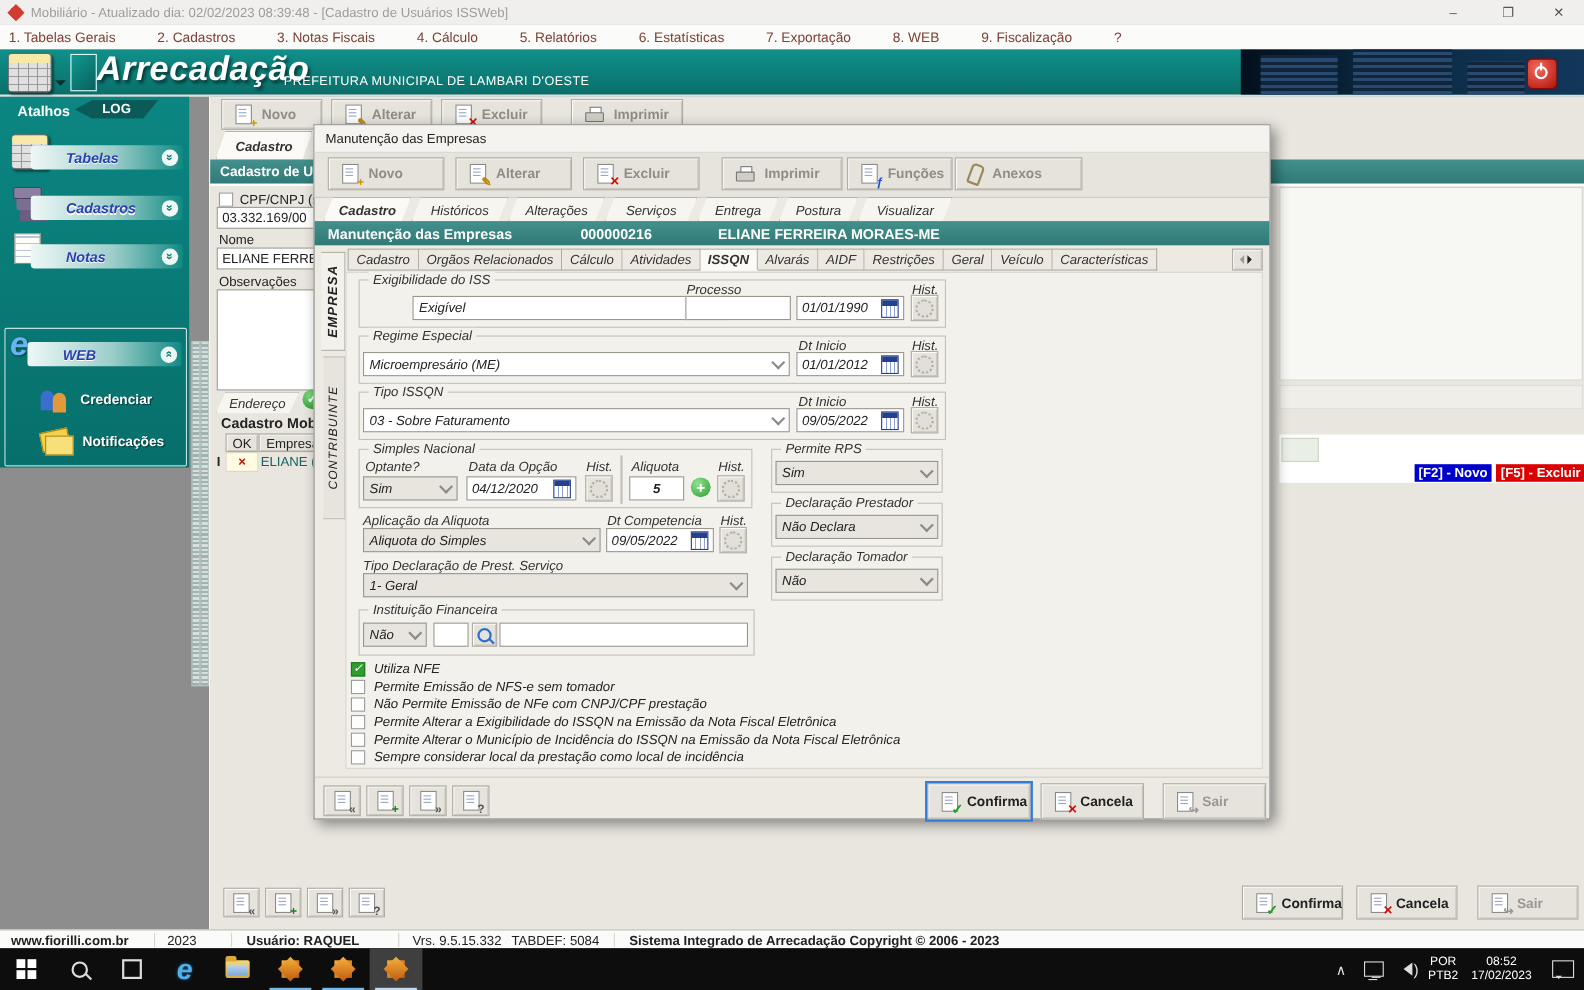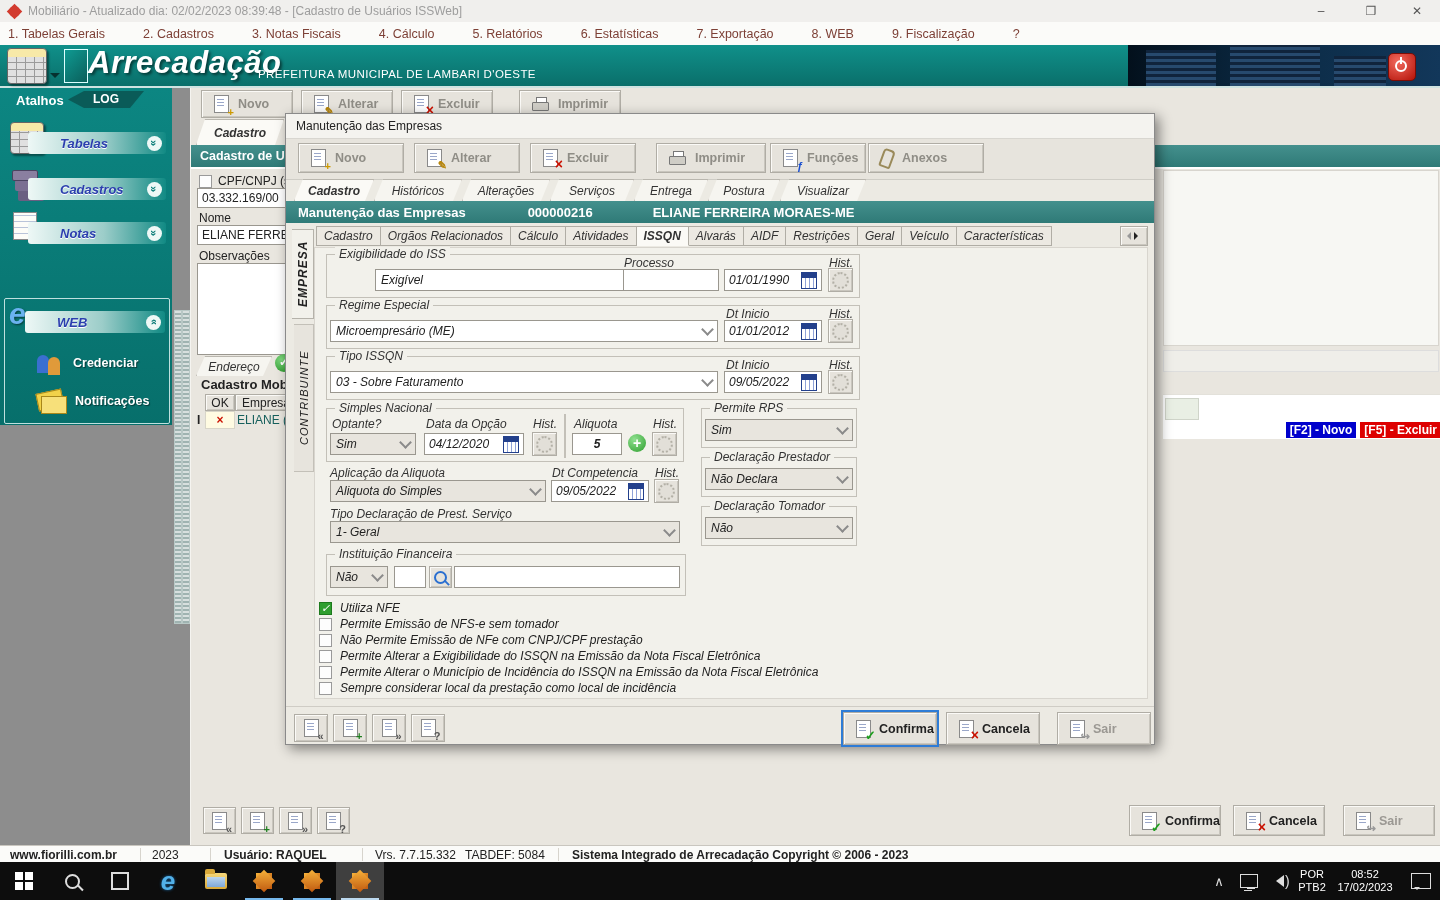--- a/index.html
+++ b/index.html
@@ -600,21 +600,21 @@
     </div>
   </div>
 
   <div id="statusbar">
     <span class="abs" style="left:10px;top:2px;font-weight:bold;">www.fiorilli.com.br</span>
     <span class="sep" style="left:140px;"></span>
     <span class="abs" style="left:152px;top:2px;">2023</span>
     <span class="sep" style="left:210px;"></span>
     <span class="abs" style="left:224px;top:2px;font-weight:bold;">Usuário: RAQUEL</span>
     <span class="sep" style="left:362px;"></span>
-    <span class="abs" style="left:375px;top:2px;">Vrs. 7.7.15.332</span>
+    <span class="abs" style="left:375px;top:2px;">Vrs. 9.5.15.332</span>
     <span class="abs" style="left:465px;top:2px;">TABDEF: 5084</span>
     <span class="sep" style="left:558px;"></span>
     <span class="abs" style="left:572px;top:2px;font-weight:bold;">Sistema Integrado de Arrecadação Copyright © 2006 - 2023</span>
   </div>
 
   <div id="taskbar">
     <div class="tslot" style="left:0;">
         <span class="win">
           <i></i>
           <i></i>

